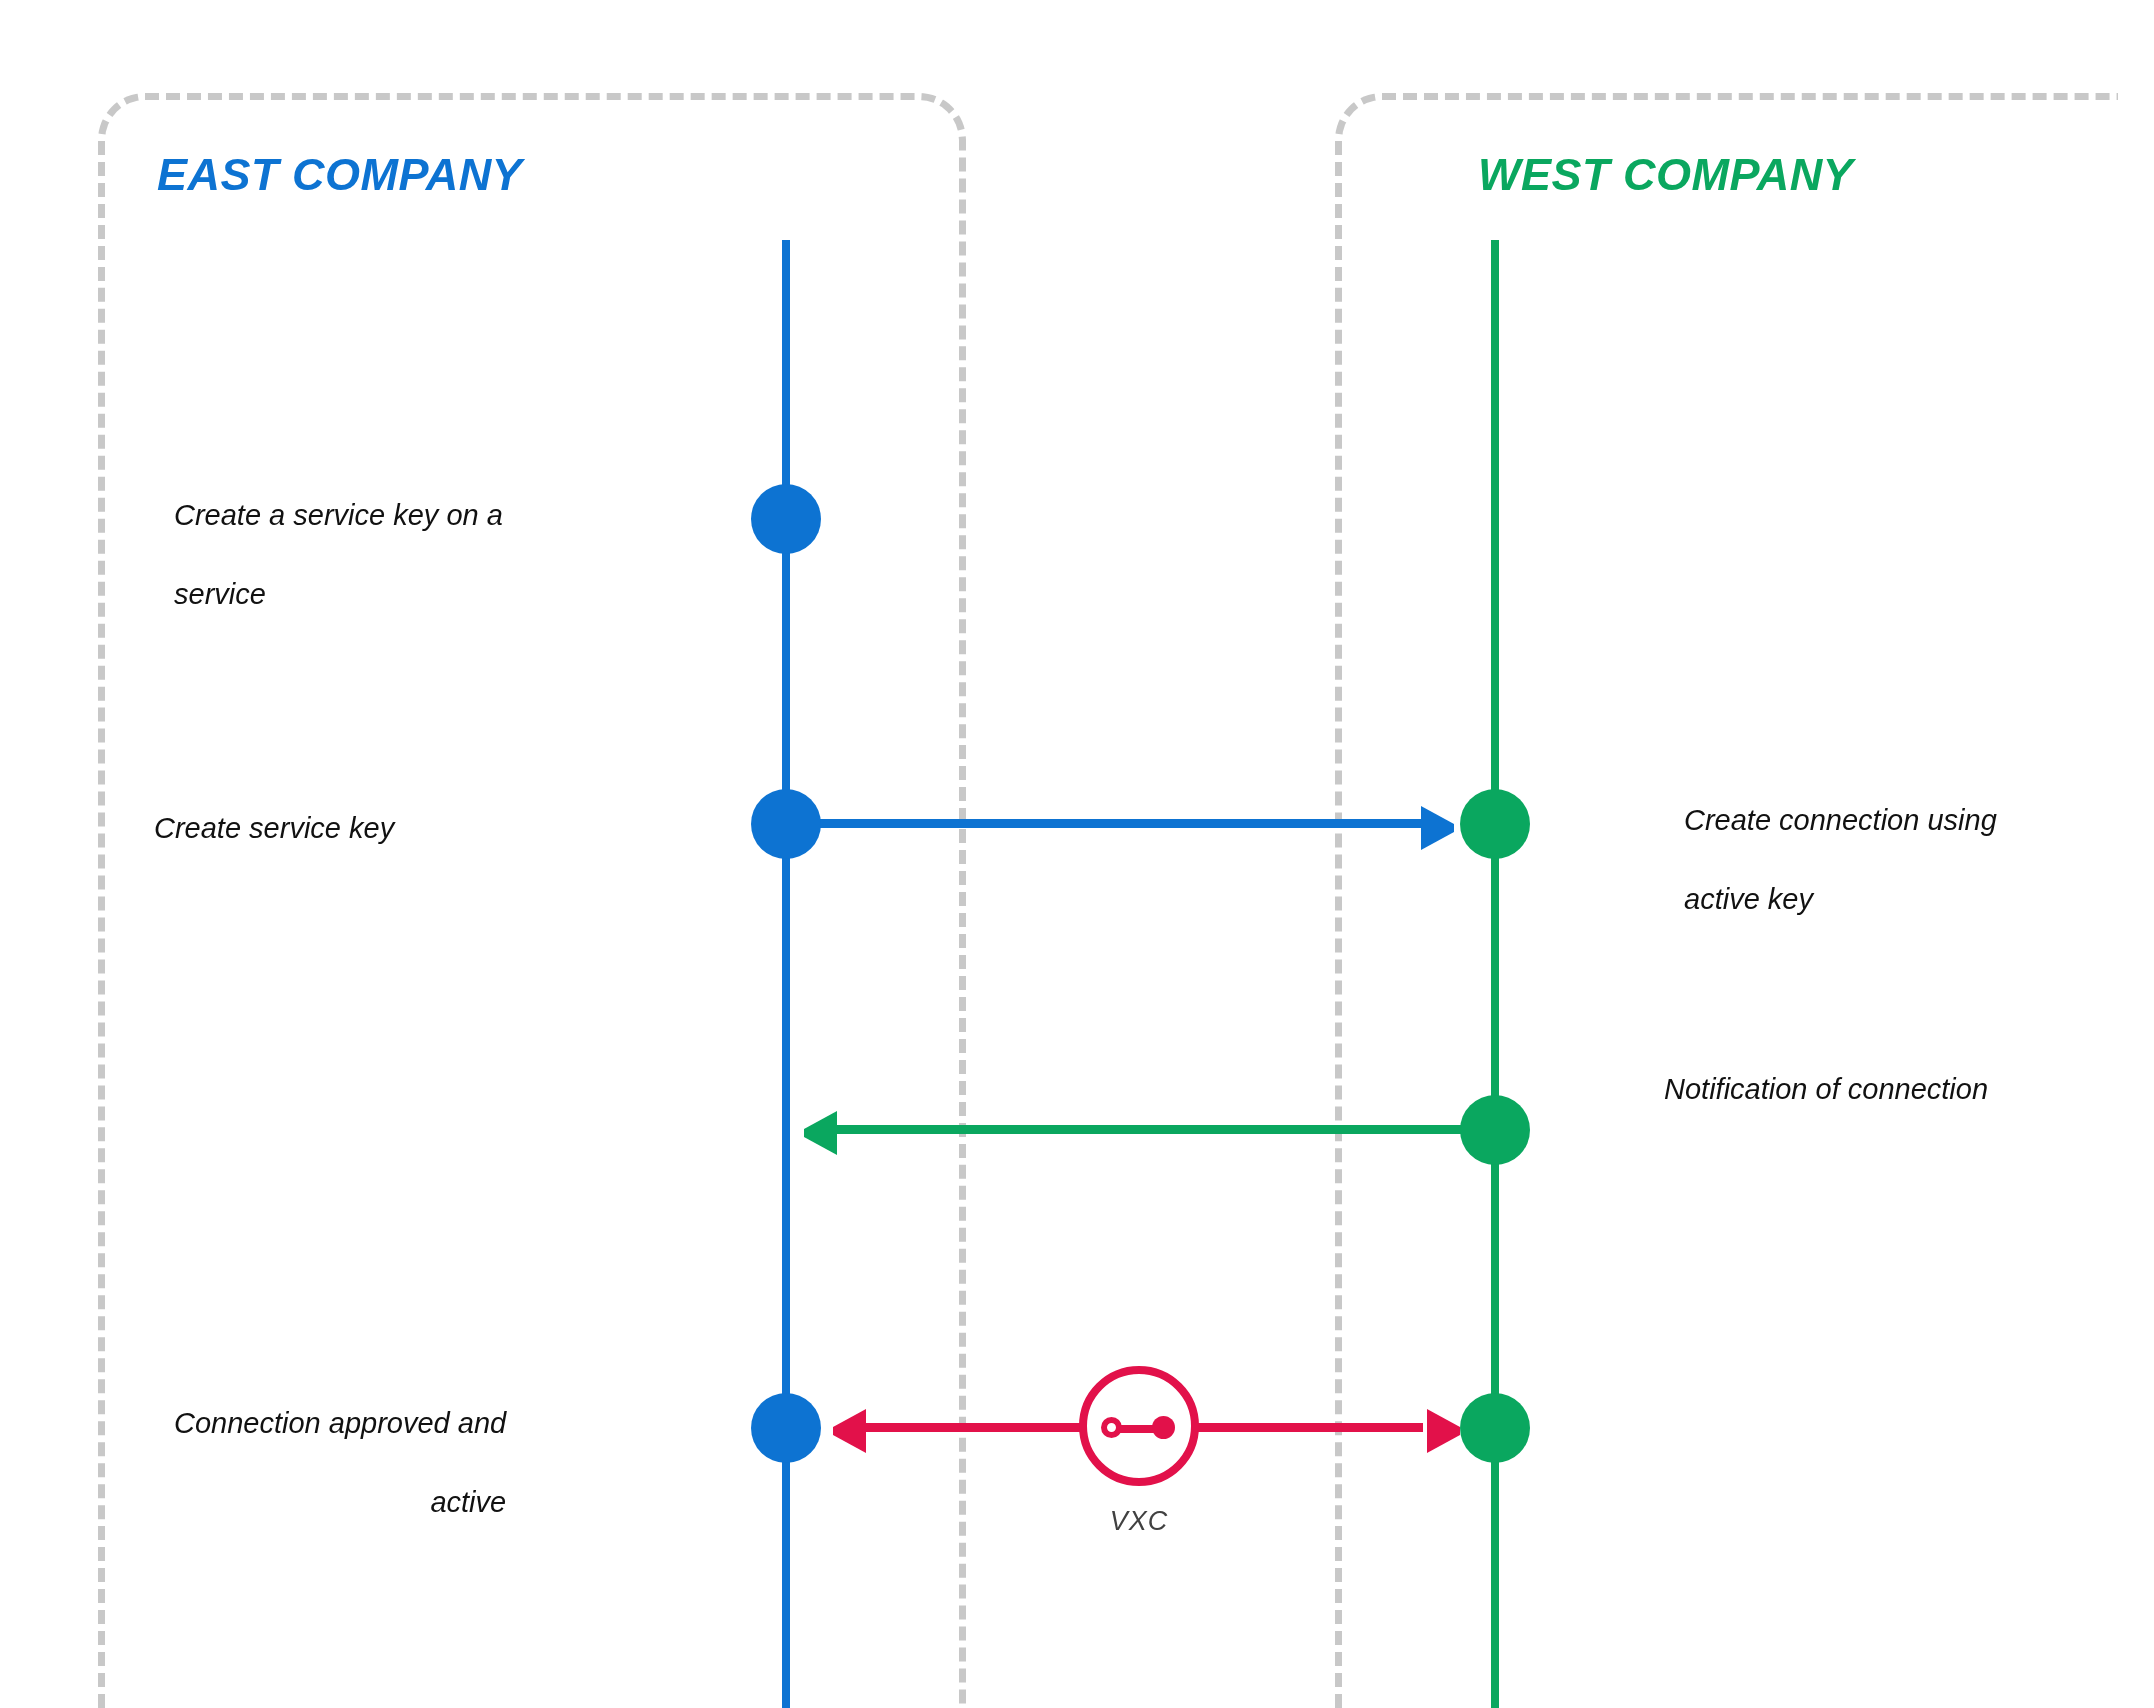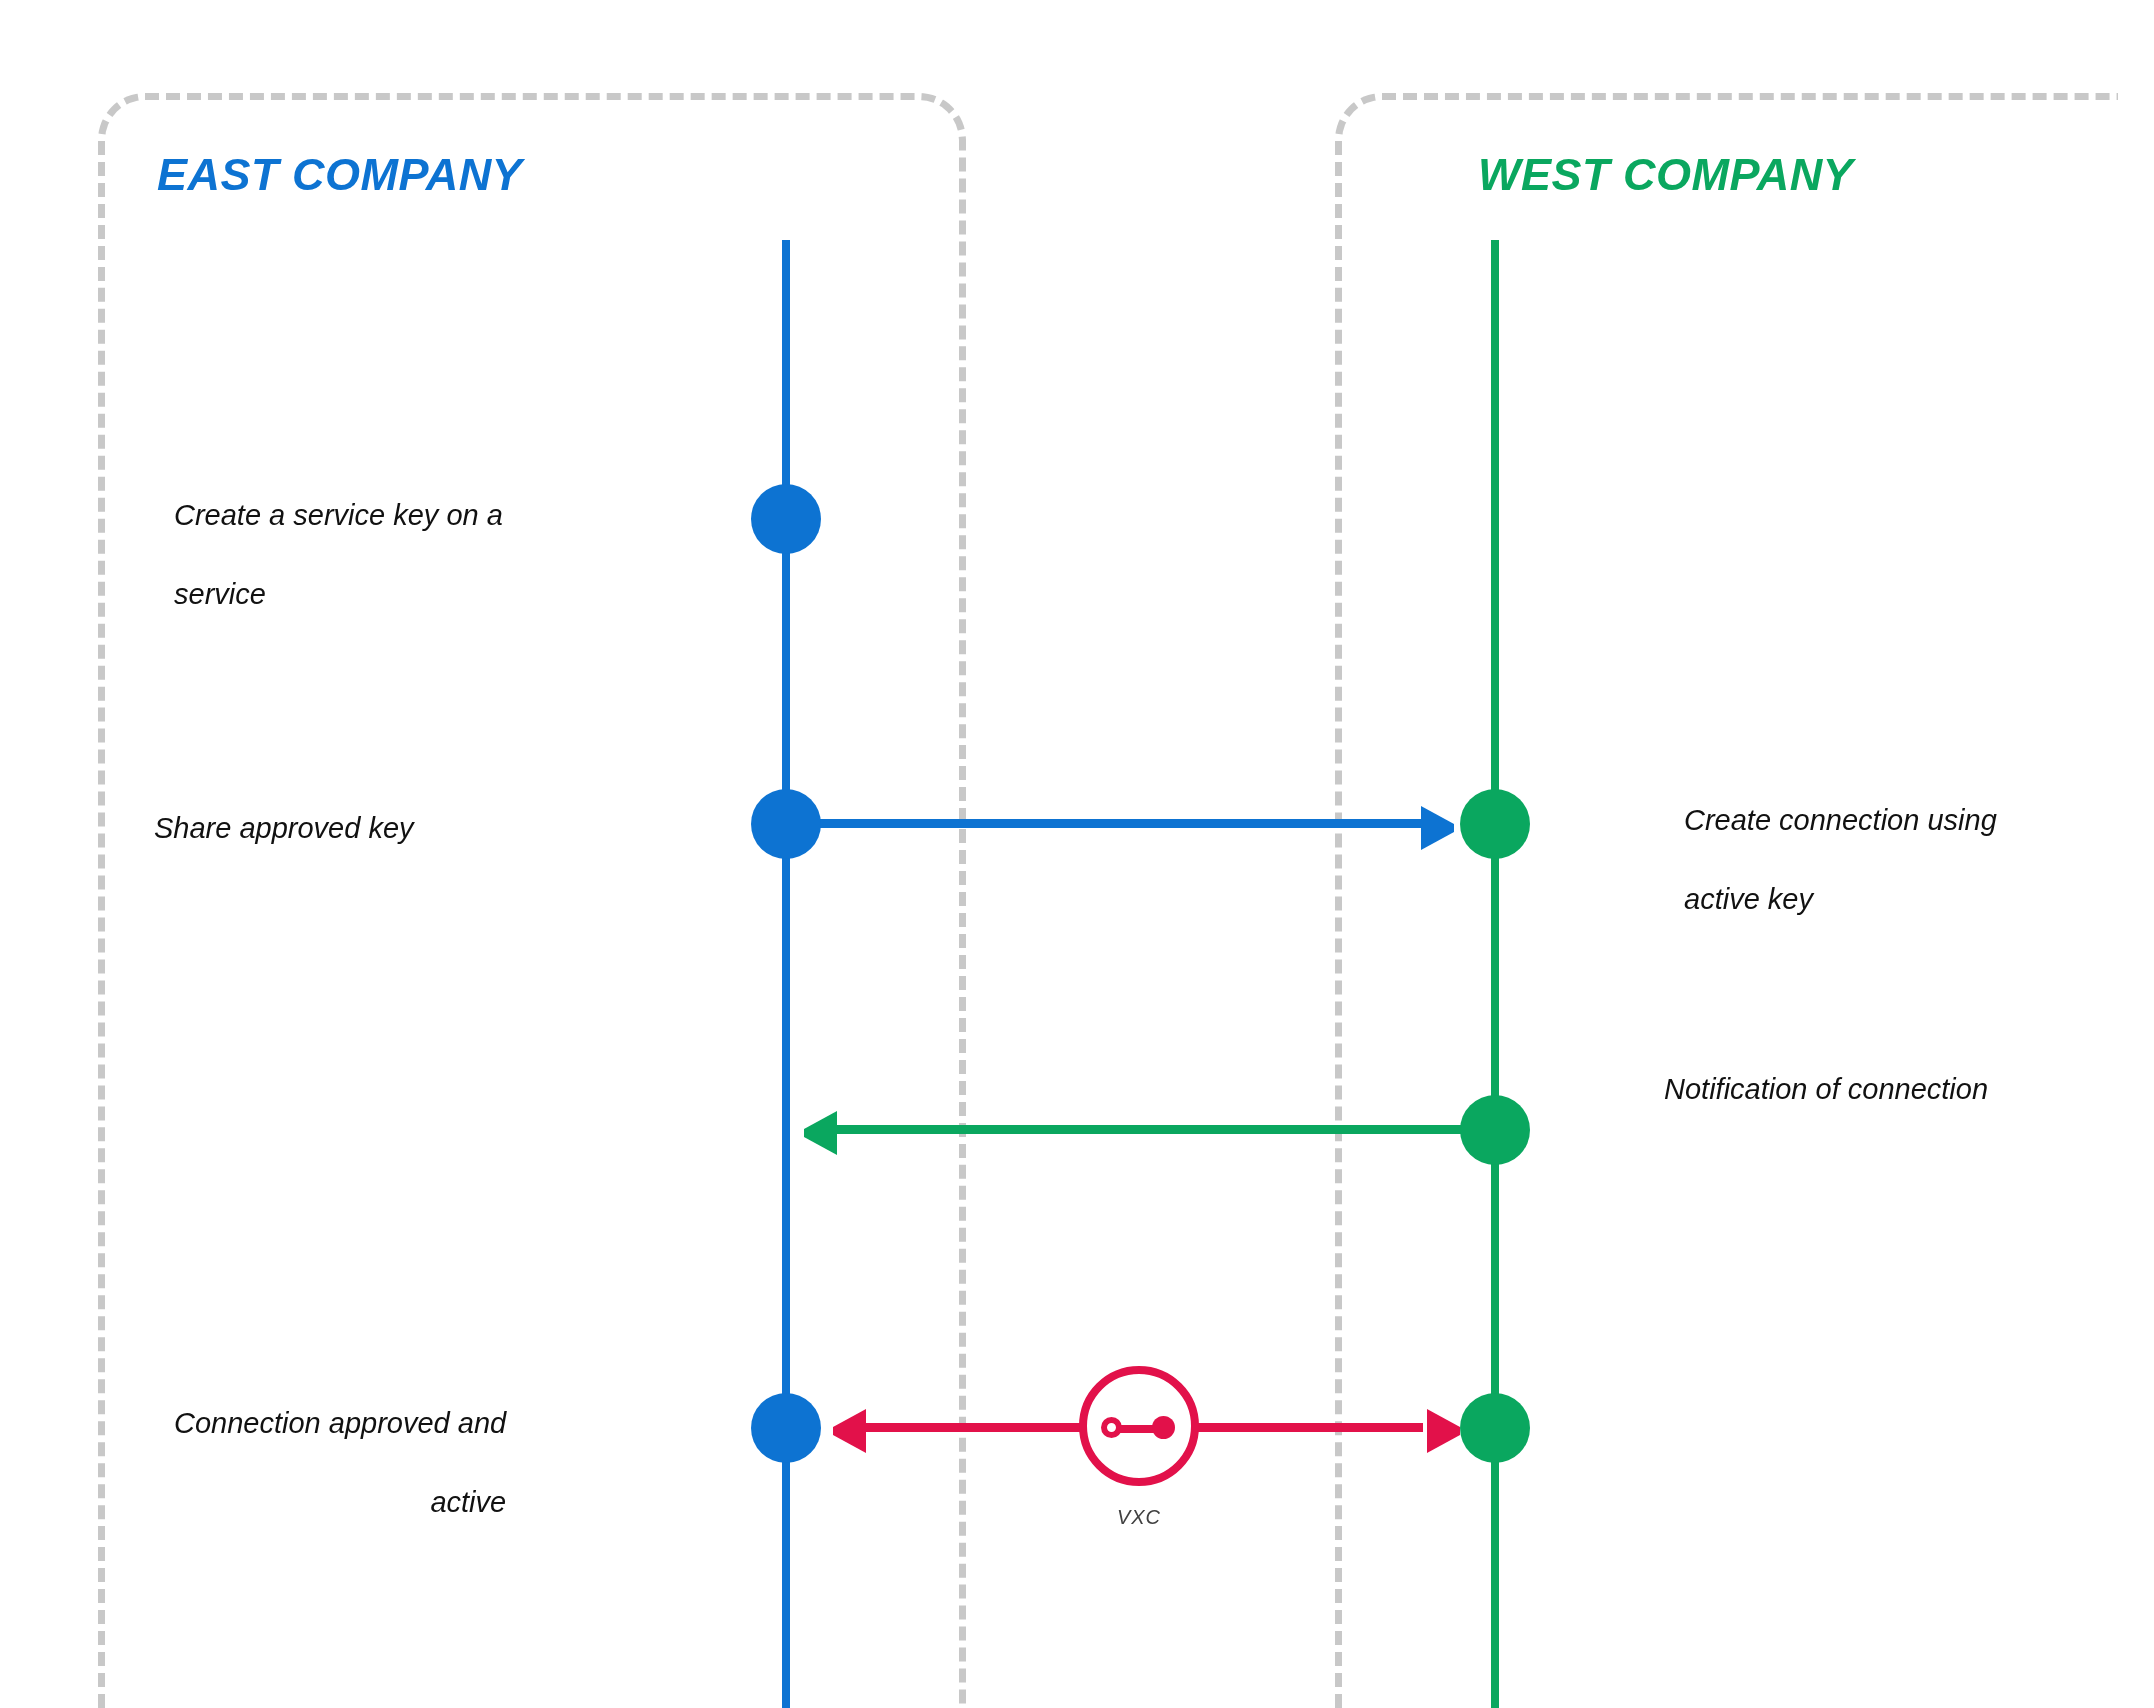--- a/index.html
+++ b/index.html
@@ -71,21 +71,21 @@
   .vxc-bar{
     position:absolute;left:1046px;top:1353px;width:43px;height:6.8px;
     background:var(--vxc-red);z-index:5;
   }
   .vxc-dot{
     position:absolute;left:1080px;top:1344px;width:23px;height:23px;
     border-radius:50%;background:var(--vxc-red);z-index:5;
   }
   .vxc-label{
     position:absolute;left:999px;top:1430px;width:136px;
-    text-align:center;font-size:20px;letter-spacing:1px;
+    text-align:center;font-size:27px;letter-spacing:1px;
     color:var(--vxc-text);z-index:5;
   }
   
   .step-label{
     position:absolute;z-index:5;
     font-size:29px;line-height:55px;color:var(--label-dark);
     white-space:nowrap;
   }
   .step-label span{display:block;}
   .lbl-create-key{left:78px;top:392px;}
@@ -130,21 +130,21 @@
   <div class="vxc-ring"></div>
   <div class="vxc-bar"></div>
   <div class="vxc-dot"></div>
   <div class="vxc-label">VXC</div>
 
   <div class="step-label lbl-create-key">
     <span>Create a service key on a</span>
     <span>service</span>
   </div>
 
-  <div class="step-label lbl-share-key">Share approved key</div>
+  <div class="step-label lbl-share-key">Create service key</div>
 
   <div class="step-label lbl-create-connection">
     <span>Create connection using</span>
     <span>active key</span>
   </div>
 
   <div class="step-label lbl-notification">Notification of connection</div>
 
   <div class="step-label lbl-approved">
     <span>Connection approved and</span>

